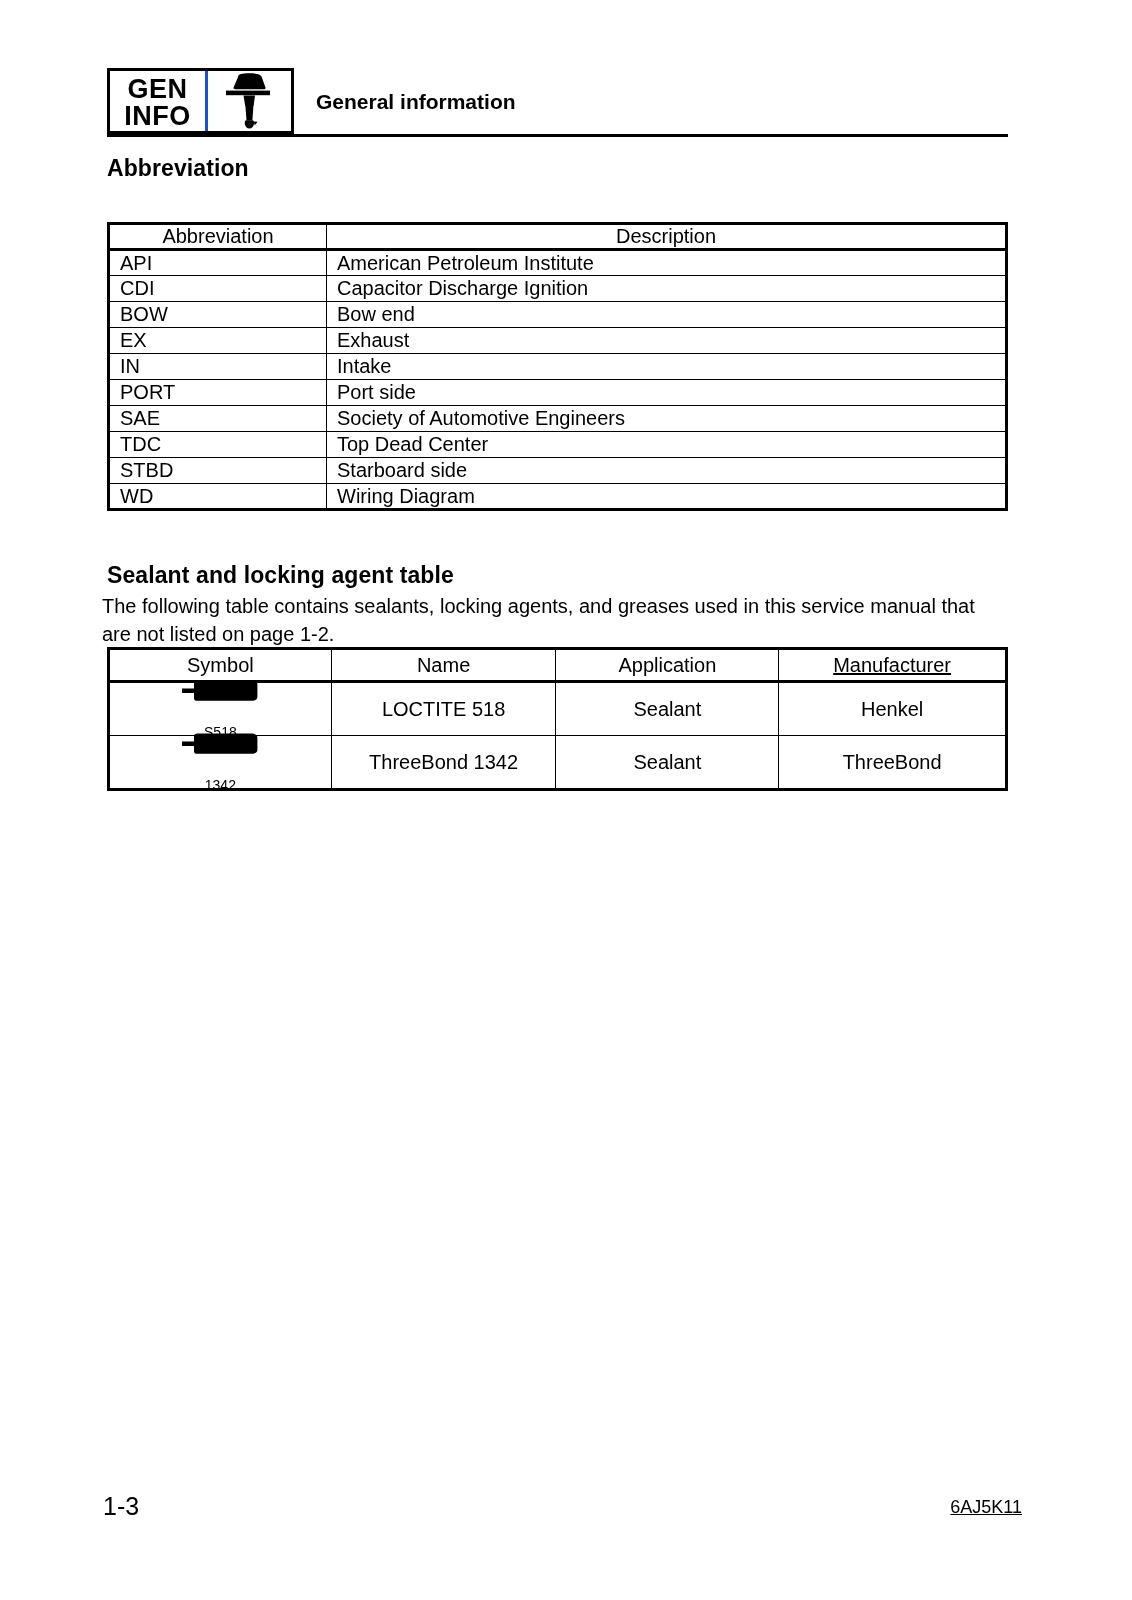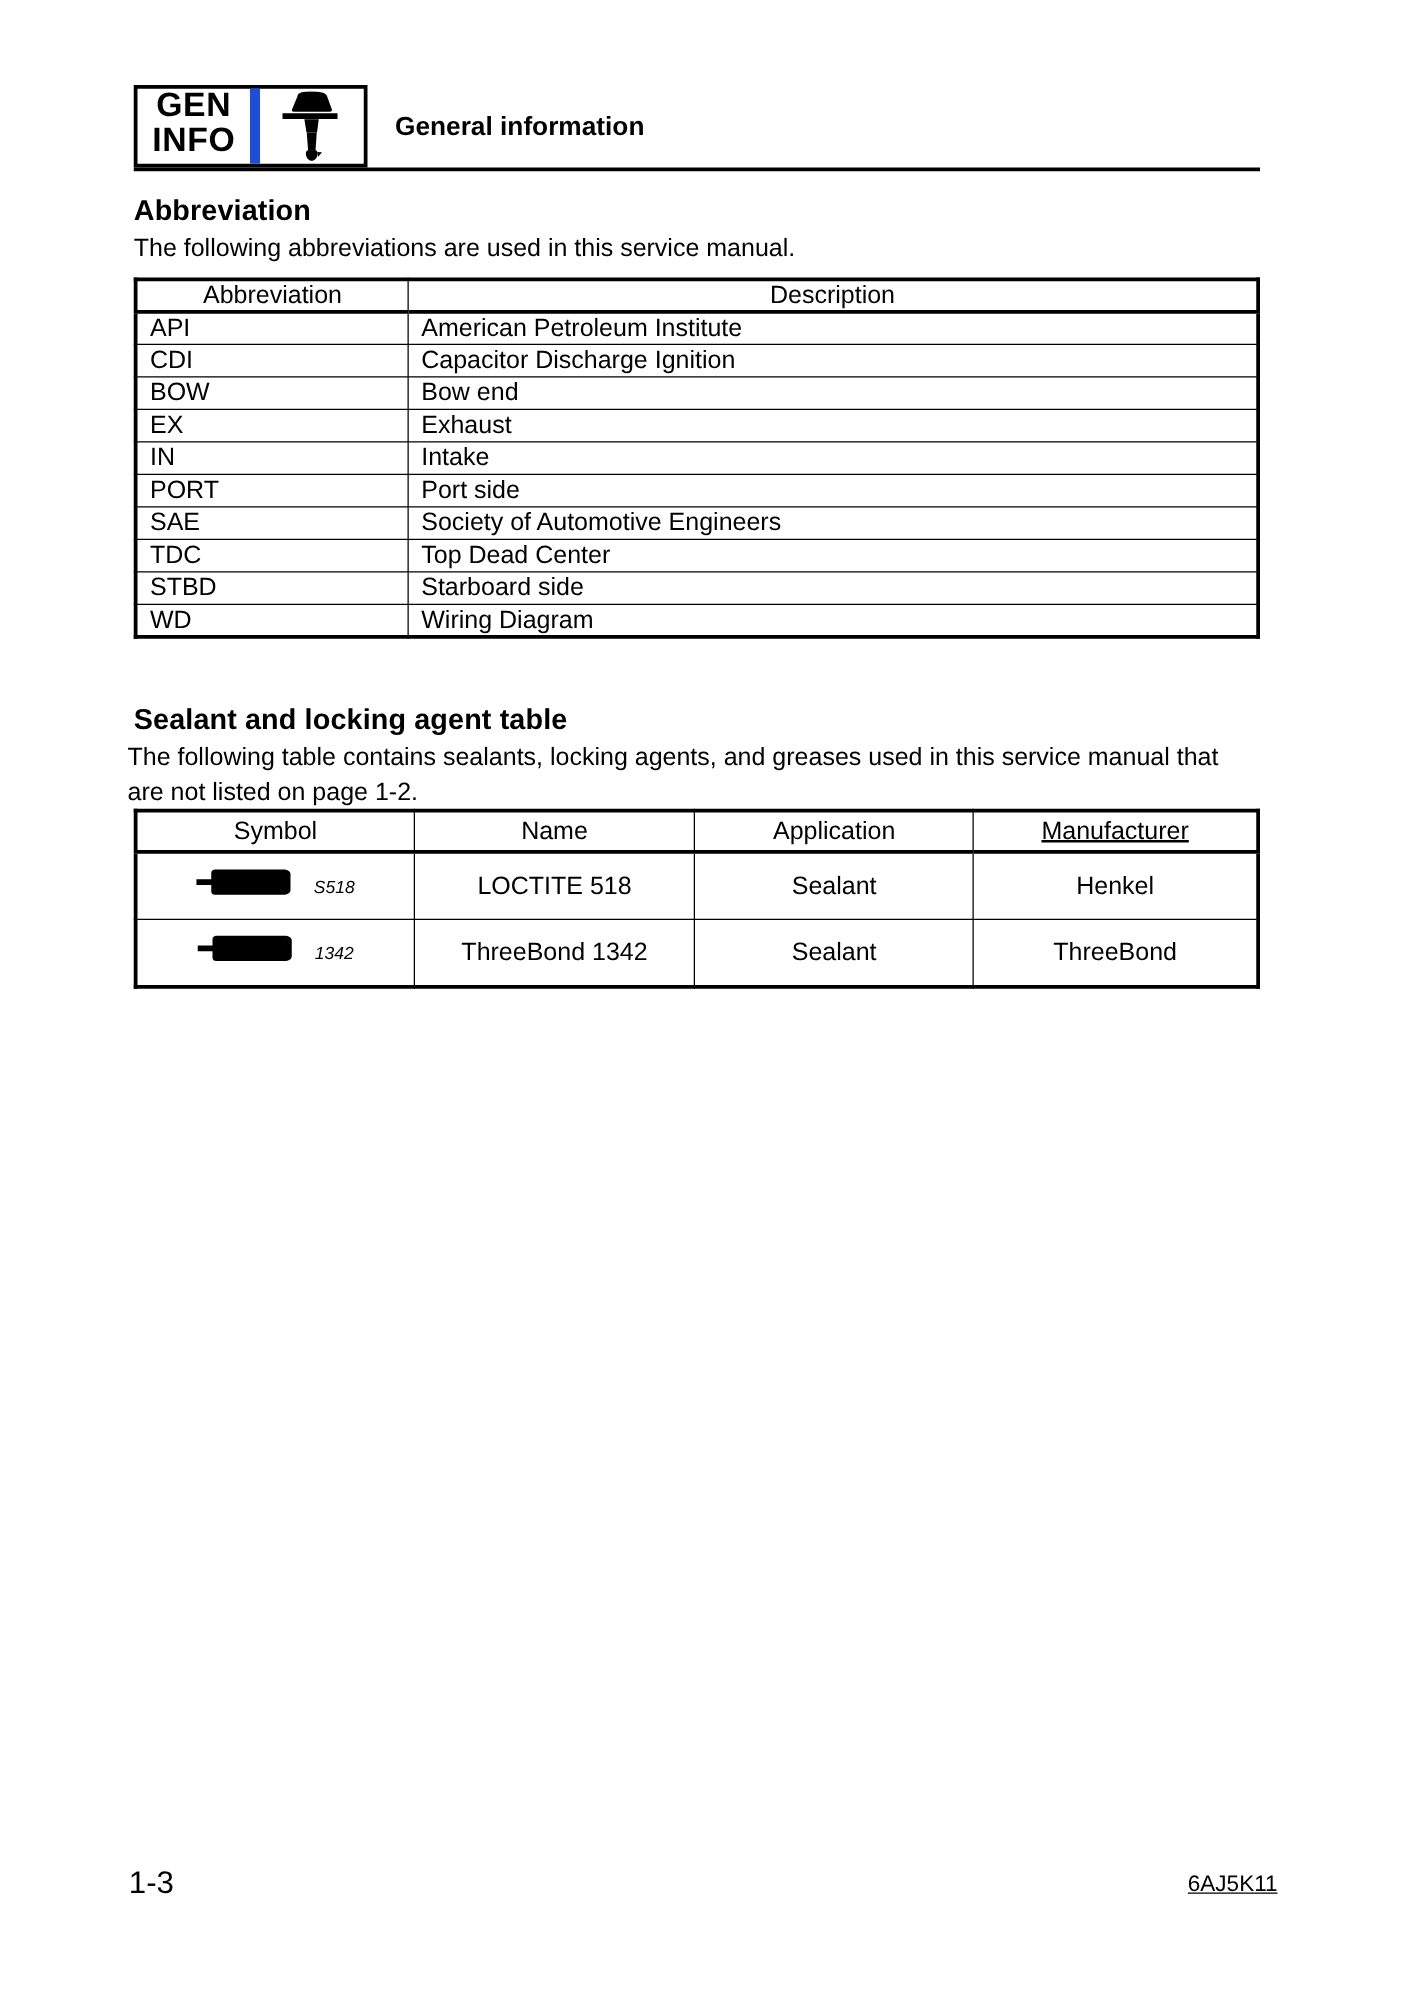--- a/index.html
+++ b/index.html
@@ -40,22 +40,22 @@
     display: flex;
     height: 66px;
     border: 3px solid #000;
   }
   .gen-info-box {
     width: 98px;
     height: 100%;
     display: flex;
     flex-direction: column;
     align-items: center;
-    justify-content: flex-start;
-    border-right: 8px solid #1d4ed8;
+    justify-content: flex-end;
+    border-right: 3px solid #1d4ed8;
     line-height: 1.02;
   }
   .gen-info-box span {
     font-weight: bold;
     font-size: 27px;
     letter-spacing: 0.5px;
     font-family: "Liberation Sans", sans-serif;
   }
   .motor-box {
     width: 83px;
@@ -127,26 +127,25 @@
   #sealant-table { left: 107px; top: 647px; width: 901px; }
   #sealant-table th { height: 33px; }
   #sealant-table td { height: 52px; }
   #sealant-table .col-symbol { width: 222px; }
   #sealant-table .col-name  { width: 224px; }
   #sealant-table .col-app   { width: 222px; }
   #sealant-table .col-manu  { width: 227px; text-decoration: underline; }
 
   .symbol-cell {
     display: flex;
-    flex-direction: row;
+    flex-direction: column;
     align-items: center;
     justify-content: center;
     height: 52px;
     gap: 18px;
-    font-style: italic;
   }
   .symbol-label {
     font-size: 14px;
     line-height: 1;
   }
 
   
   .footer-page {
     position: absolute;
     left: 103px;
@@ -188,21 +187,20 @@
 
           <path d="M29.8 48.5 L33.6 48.8 L30.6 52.4 Z" fill="#000"></path>
         </svg>
       </div>
     </div>
     <div class="header-title">General information</div>
     <div class="header-rule"></div>
   </div>
 
   <div class="section-title" style="left:107px; top:155px;">Abbreviation</div>
-  <div class="section-para" style="left:107px; top:185px; width:901px;">The following abbreviations are used in this service manual.</div>
 
   <table class="bordered" id="abbrev-table">
     <thead>
       <tr class="hdr">
         <th class="col-abbr cell-center">Abbreviation</th>
         <th class="cell-center">Description</th>
       </tr>
     </thead>
     <tbody>
       <tr>

